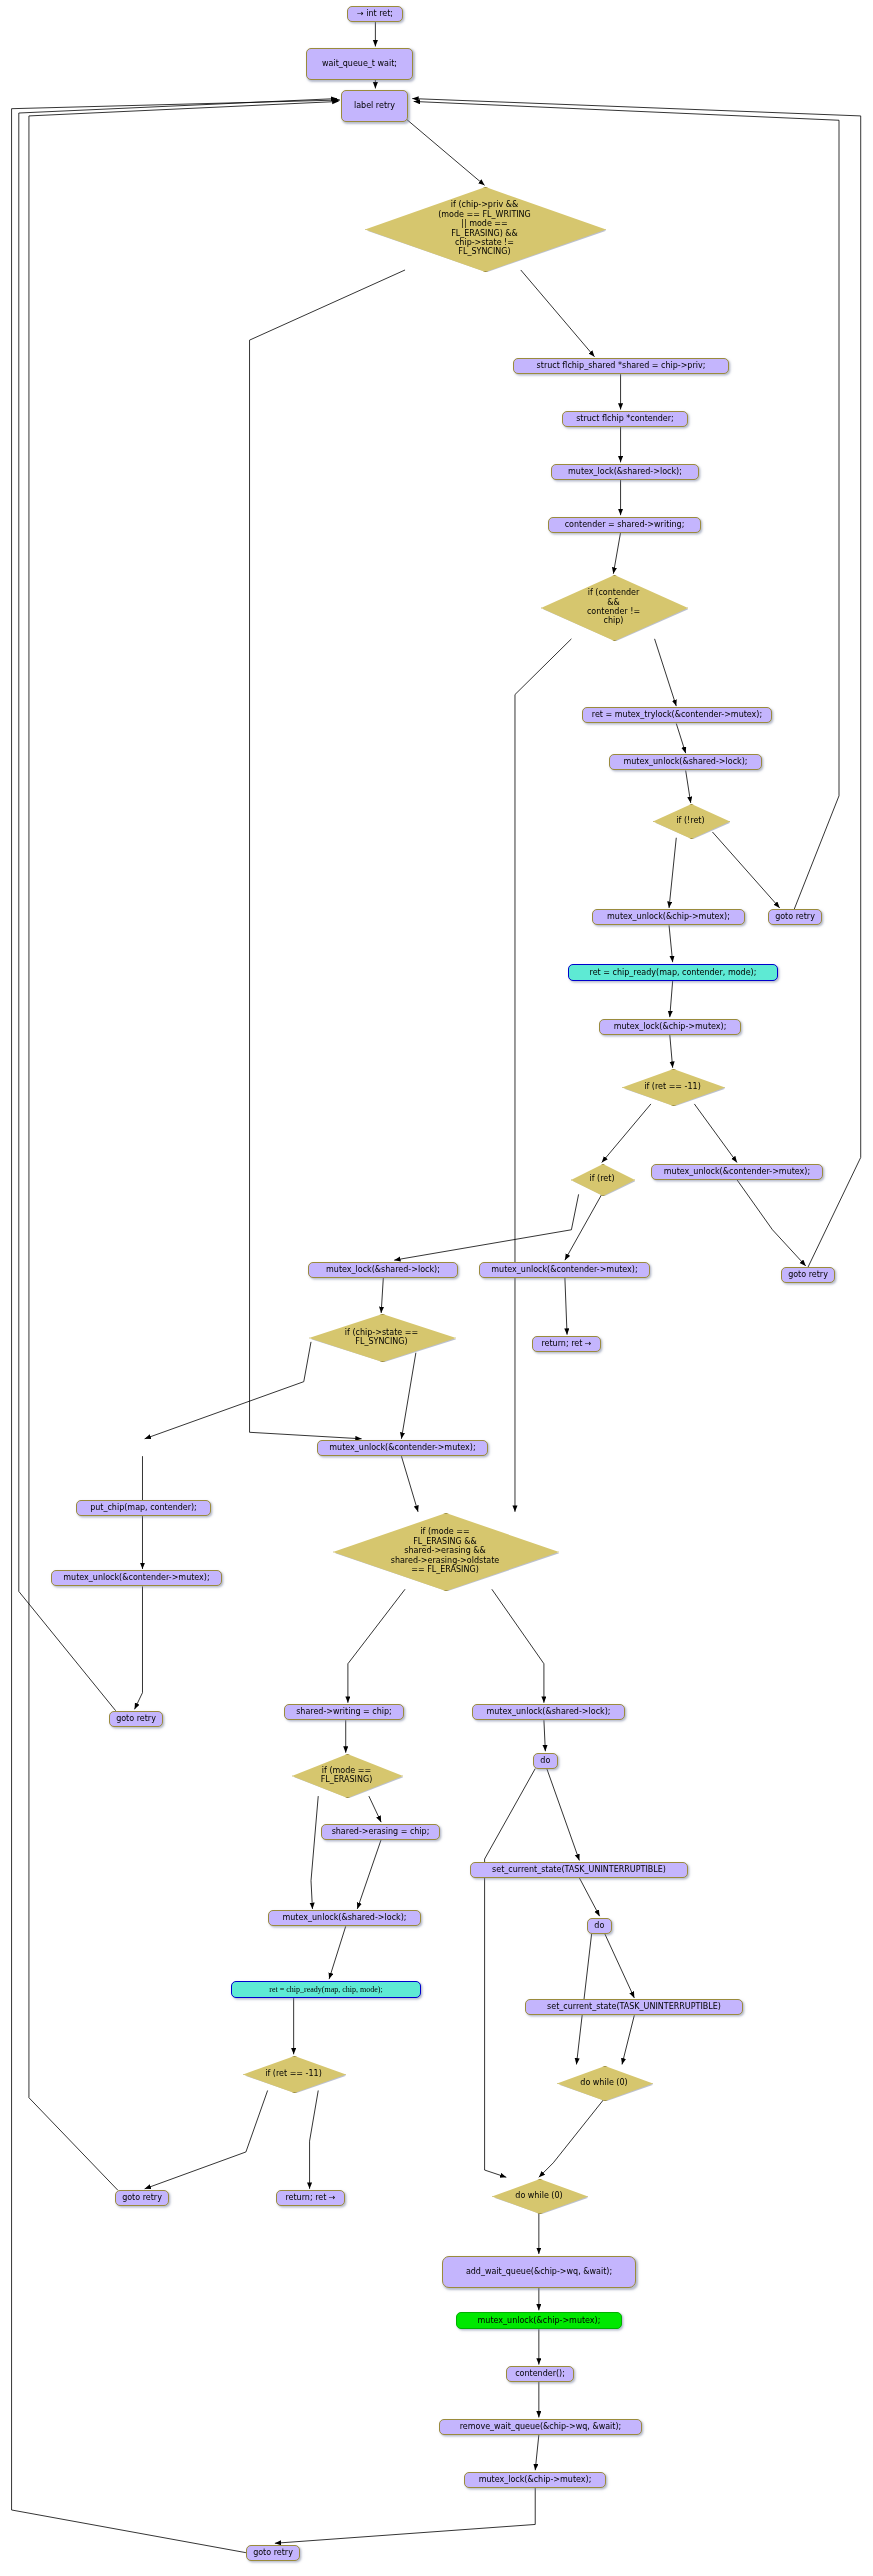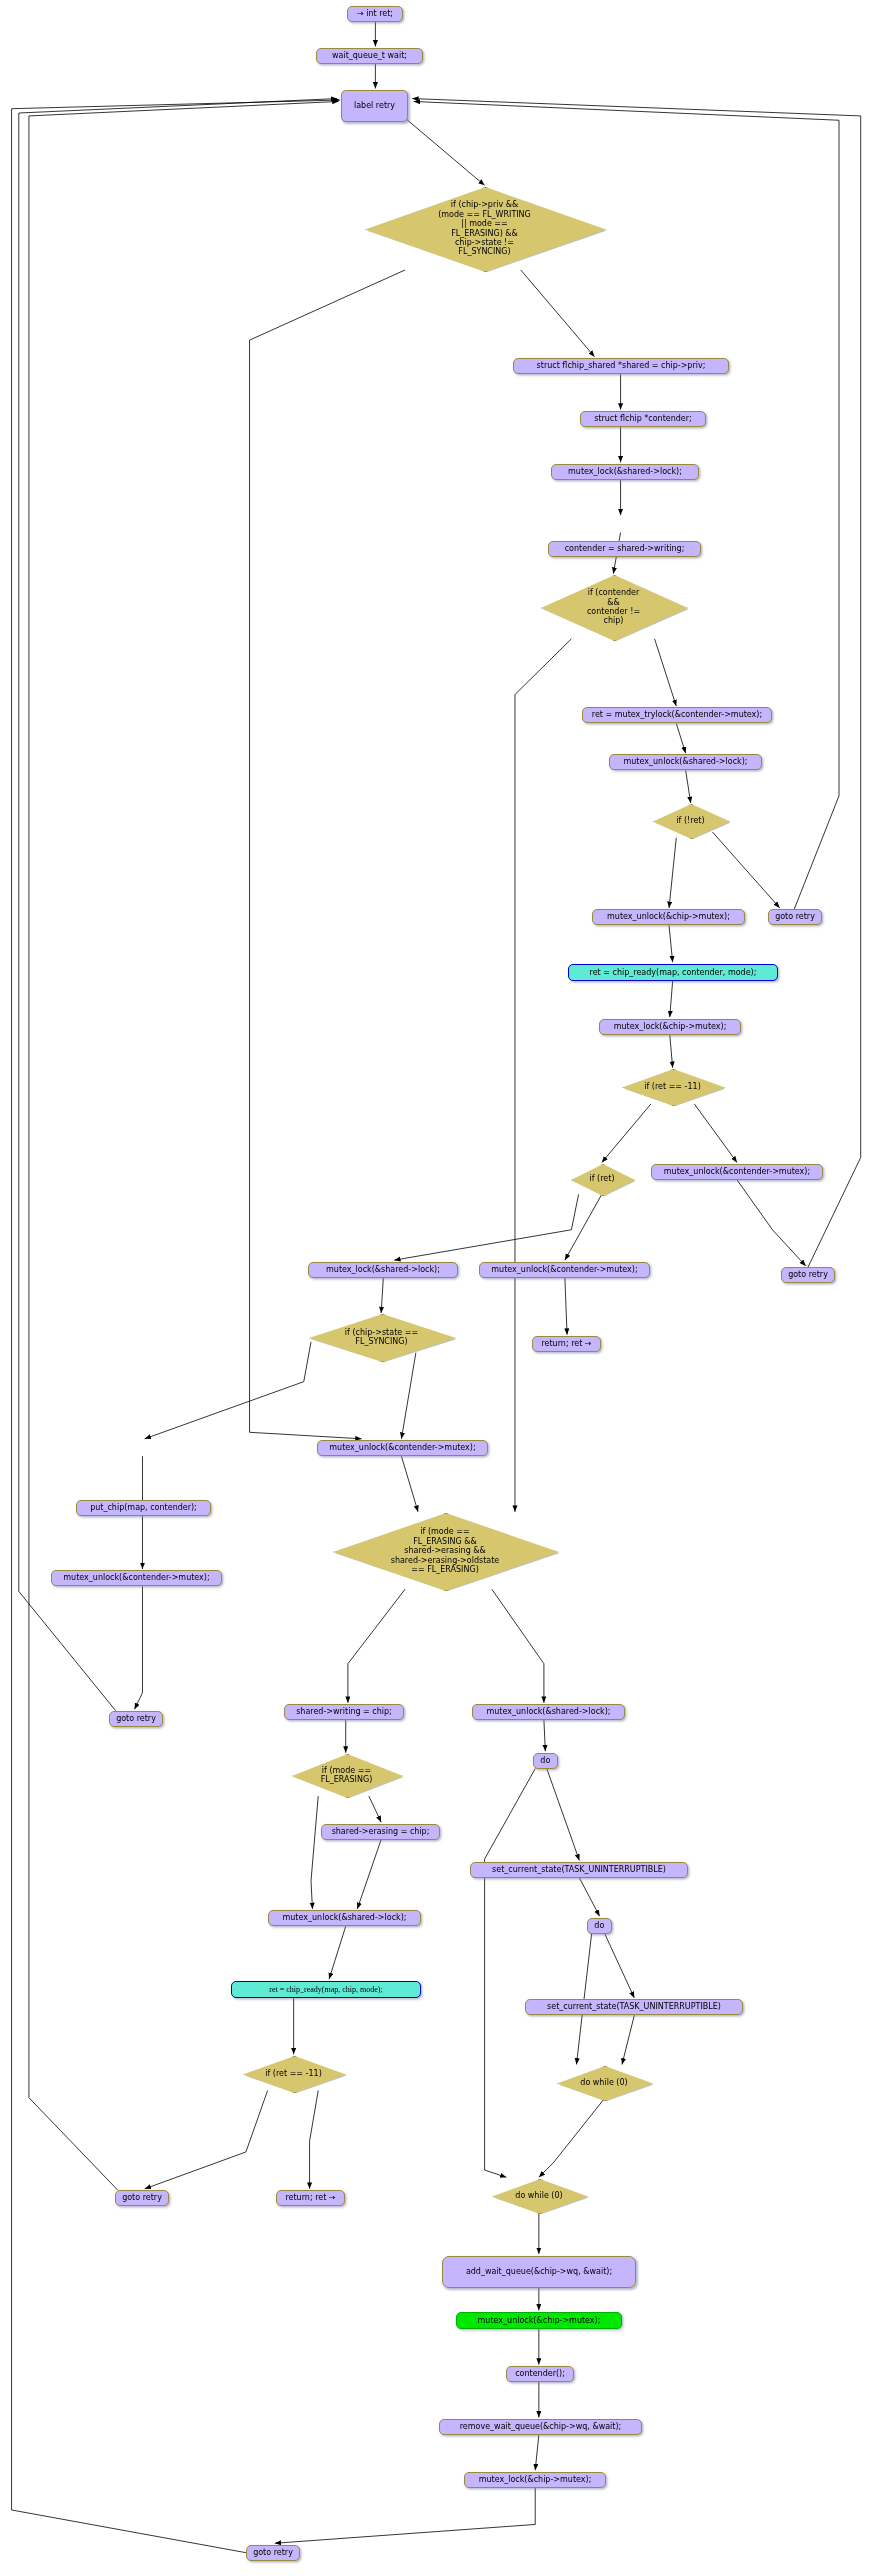--- a/index.html
+++ b/index.html
@@ -124,32 +124,32 @@
         <path d="M740,3439 L740,3490 L380,3516" marker-end="url(#arrow)"></path>
         <path d="M340,3529 L16,3470 L16,150 L470,138" marker-end="url(#arrow)"></path>
         <path d="M163,3028 L40,2900 L40,160 L468,140" marker-end="url(#arrow)"></path>
         <path d="M160,2365 L26,2200 L26,156 L466,136" marker-end="url(#arrow)"></path>
         <path d="M1117,1752 L1190,1600 L1190,160 L570,136" marker-end="url(#arrow)"></path>
         <path d="M1098,1257 L1160,1100 L1160,166 L572,140" marker-end="url(#arrow)"></path>
       </g>
   </svg>
   <div id="node-layer">
       <div class="node box" style="left: 347px; top: 5.8px; width: 56px; height: 16px;"><span>→ int ret;</span></div>
-      <div class="node box" style="left: 316px; top: 48px; width: 107px; height: 16px;"><span>wait_queue_t wait;</span></div>
+      <div class="node box" style="left: 306px; top: 48px; width: 107px; height: 32px;"><span>wait_queue_t wait;</span></div>
       <div class="node box" style="left: 341px; top: 90px; width: 67px; height: 32px;"><span>label retry</span></div>
       <div class="node diamond" style="left: 365px; top: 187px; width: 239px; height: 83px;"><span class="dshadow"></span><span class="dshape"></span><span class="dlabel">if (chip-&gt;priv &amp;&amp;
 (mode == FL_WRITING
 || mode ==
 FL_ERASING) &amp;&amp;
 chip-&gt;state !=
 FL_SYNCING)</span></div>
       <div class="node box" style="left: 513px; top: 358px; width: 216px; height: 16px;"><span>struct flchip_shared *shared = chip-&gt;priv;</span></div>
-      <div class="node box" style="left: 580px; top: 411px; width: 126px; height: 16px;"><span>struct flchip *contender;</span></div>
+      <div class="node box" style="left: 562px; top: 411px; width: 126px; height: 16px;"><span>struct flchip *contender;</span></div>
       <div class="node box" style="left: 551px; top: 464px; width: 148px; height: 16px;"><span>mutex_lock(&amp;shared-&gt;lock);</span></div>
-      <div class="node box" style="left: 548px; top: 517px; width: 153px; height: 16px; margin-top: 24px;"><span>contender = shared-&gt;writing;</span></div>
+      <div class="node box" style="left: 548px; top: 517px; width: 153px; height: 16px;"><span>contender = shared-&gt;writing;</span></div>
       <div class="node diamond" style="left: 541px; top: 575px; width: 145px; height: 64px;"><span class="dshadow"></span><span class="dshape"></span><span class="dlabel">if (contender
 &amp;&amp;
 contender !=
 chip)</span></div>
       <div class="node box" style="left: 582px; top: 707px; width: 190px; height: 16px;"><span>ret = mutex_trylock(&amp;contender-&gt;mutex);</span></div>
       <div class="node box" style="left: 609px; top: 754px; width: 153px; height: 16px;"><span>mutex_unlock(&amp;shared-&gt;lock);</span></div>
       <div class="node diamond" style="left: 653px; top: 804px; width: 75px; height: 33px;"><span class="dshadow"></span><span class="dshape"></span><span class="dlabel">if (!ret)</span></div>
       <div class="node box" style="left: 592px; top: 909px; width: 153px; height: 16px;"><span>mutex_unlock(&amp;chip-&gt;mutex);</span></div>
       <div class="node box" style="left: 768px; top: 909px; width: 54px; height: 16px;"><span>goto retry</span></div>
       <div class="node box blue" style="left: 568px; top: 964px; width: 210px; height: 17.4px;"><span>ret = chip_ready(map, contender, mode);</span></div>

